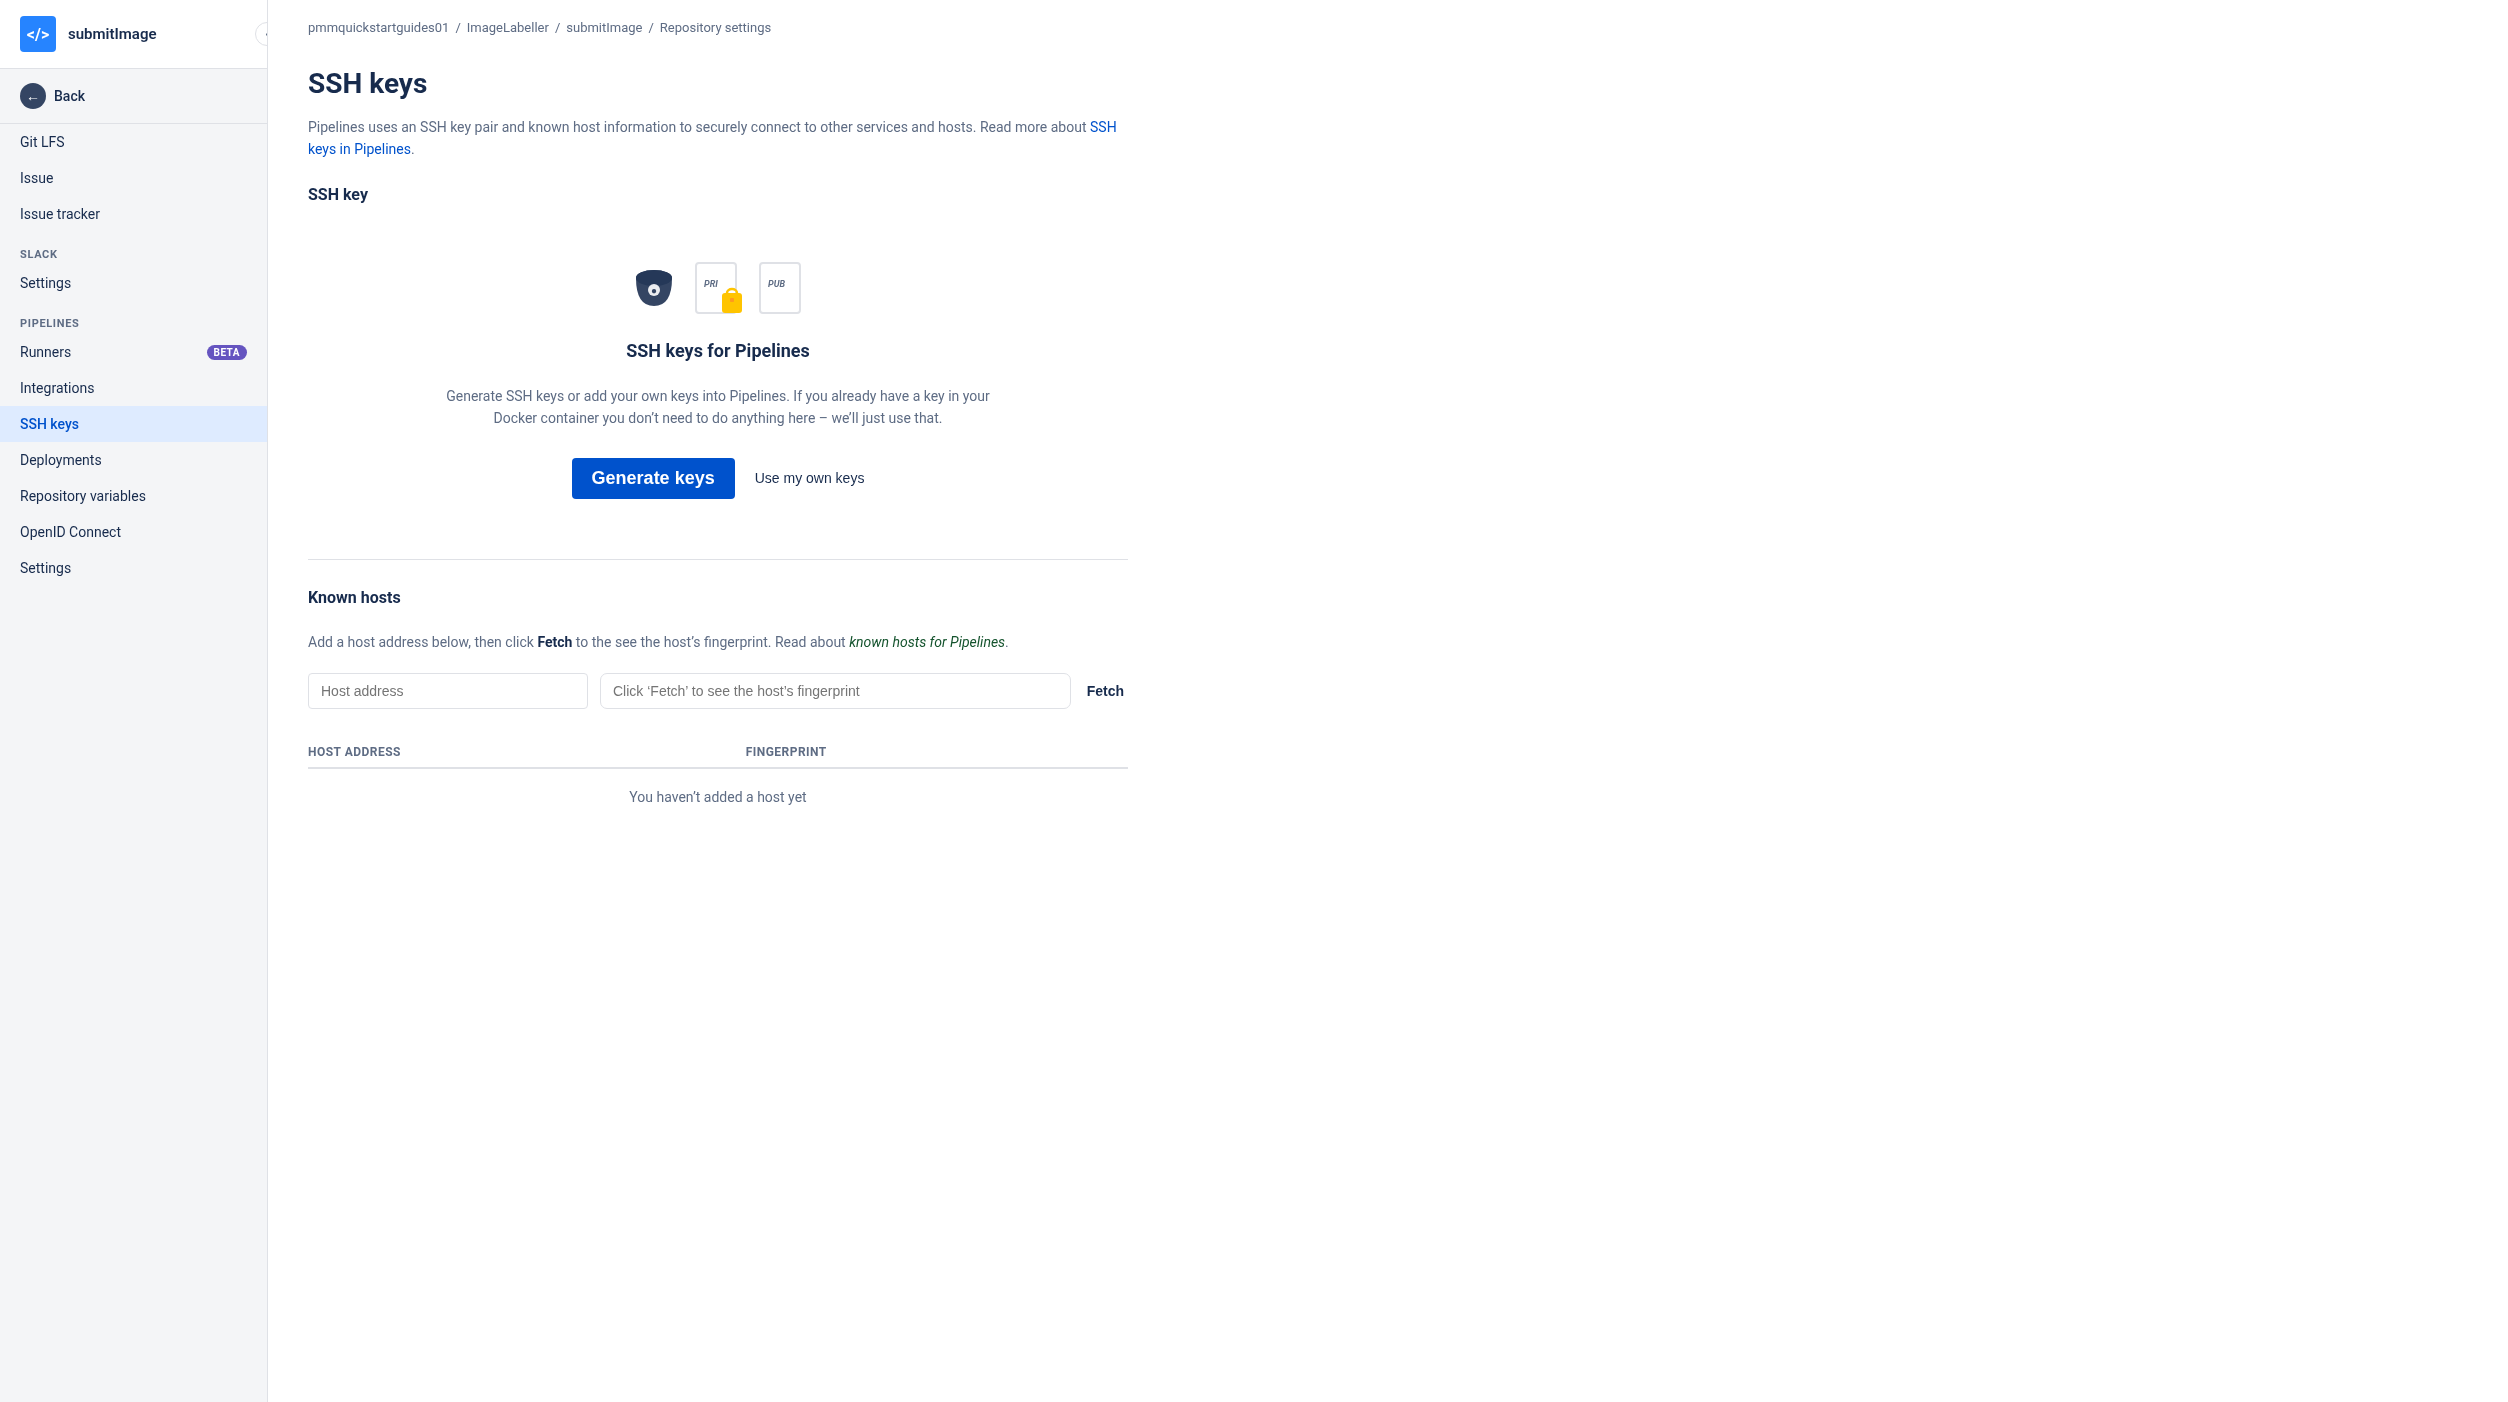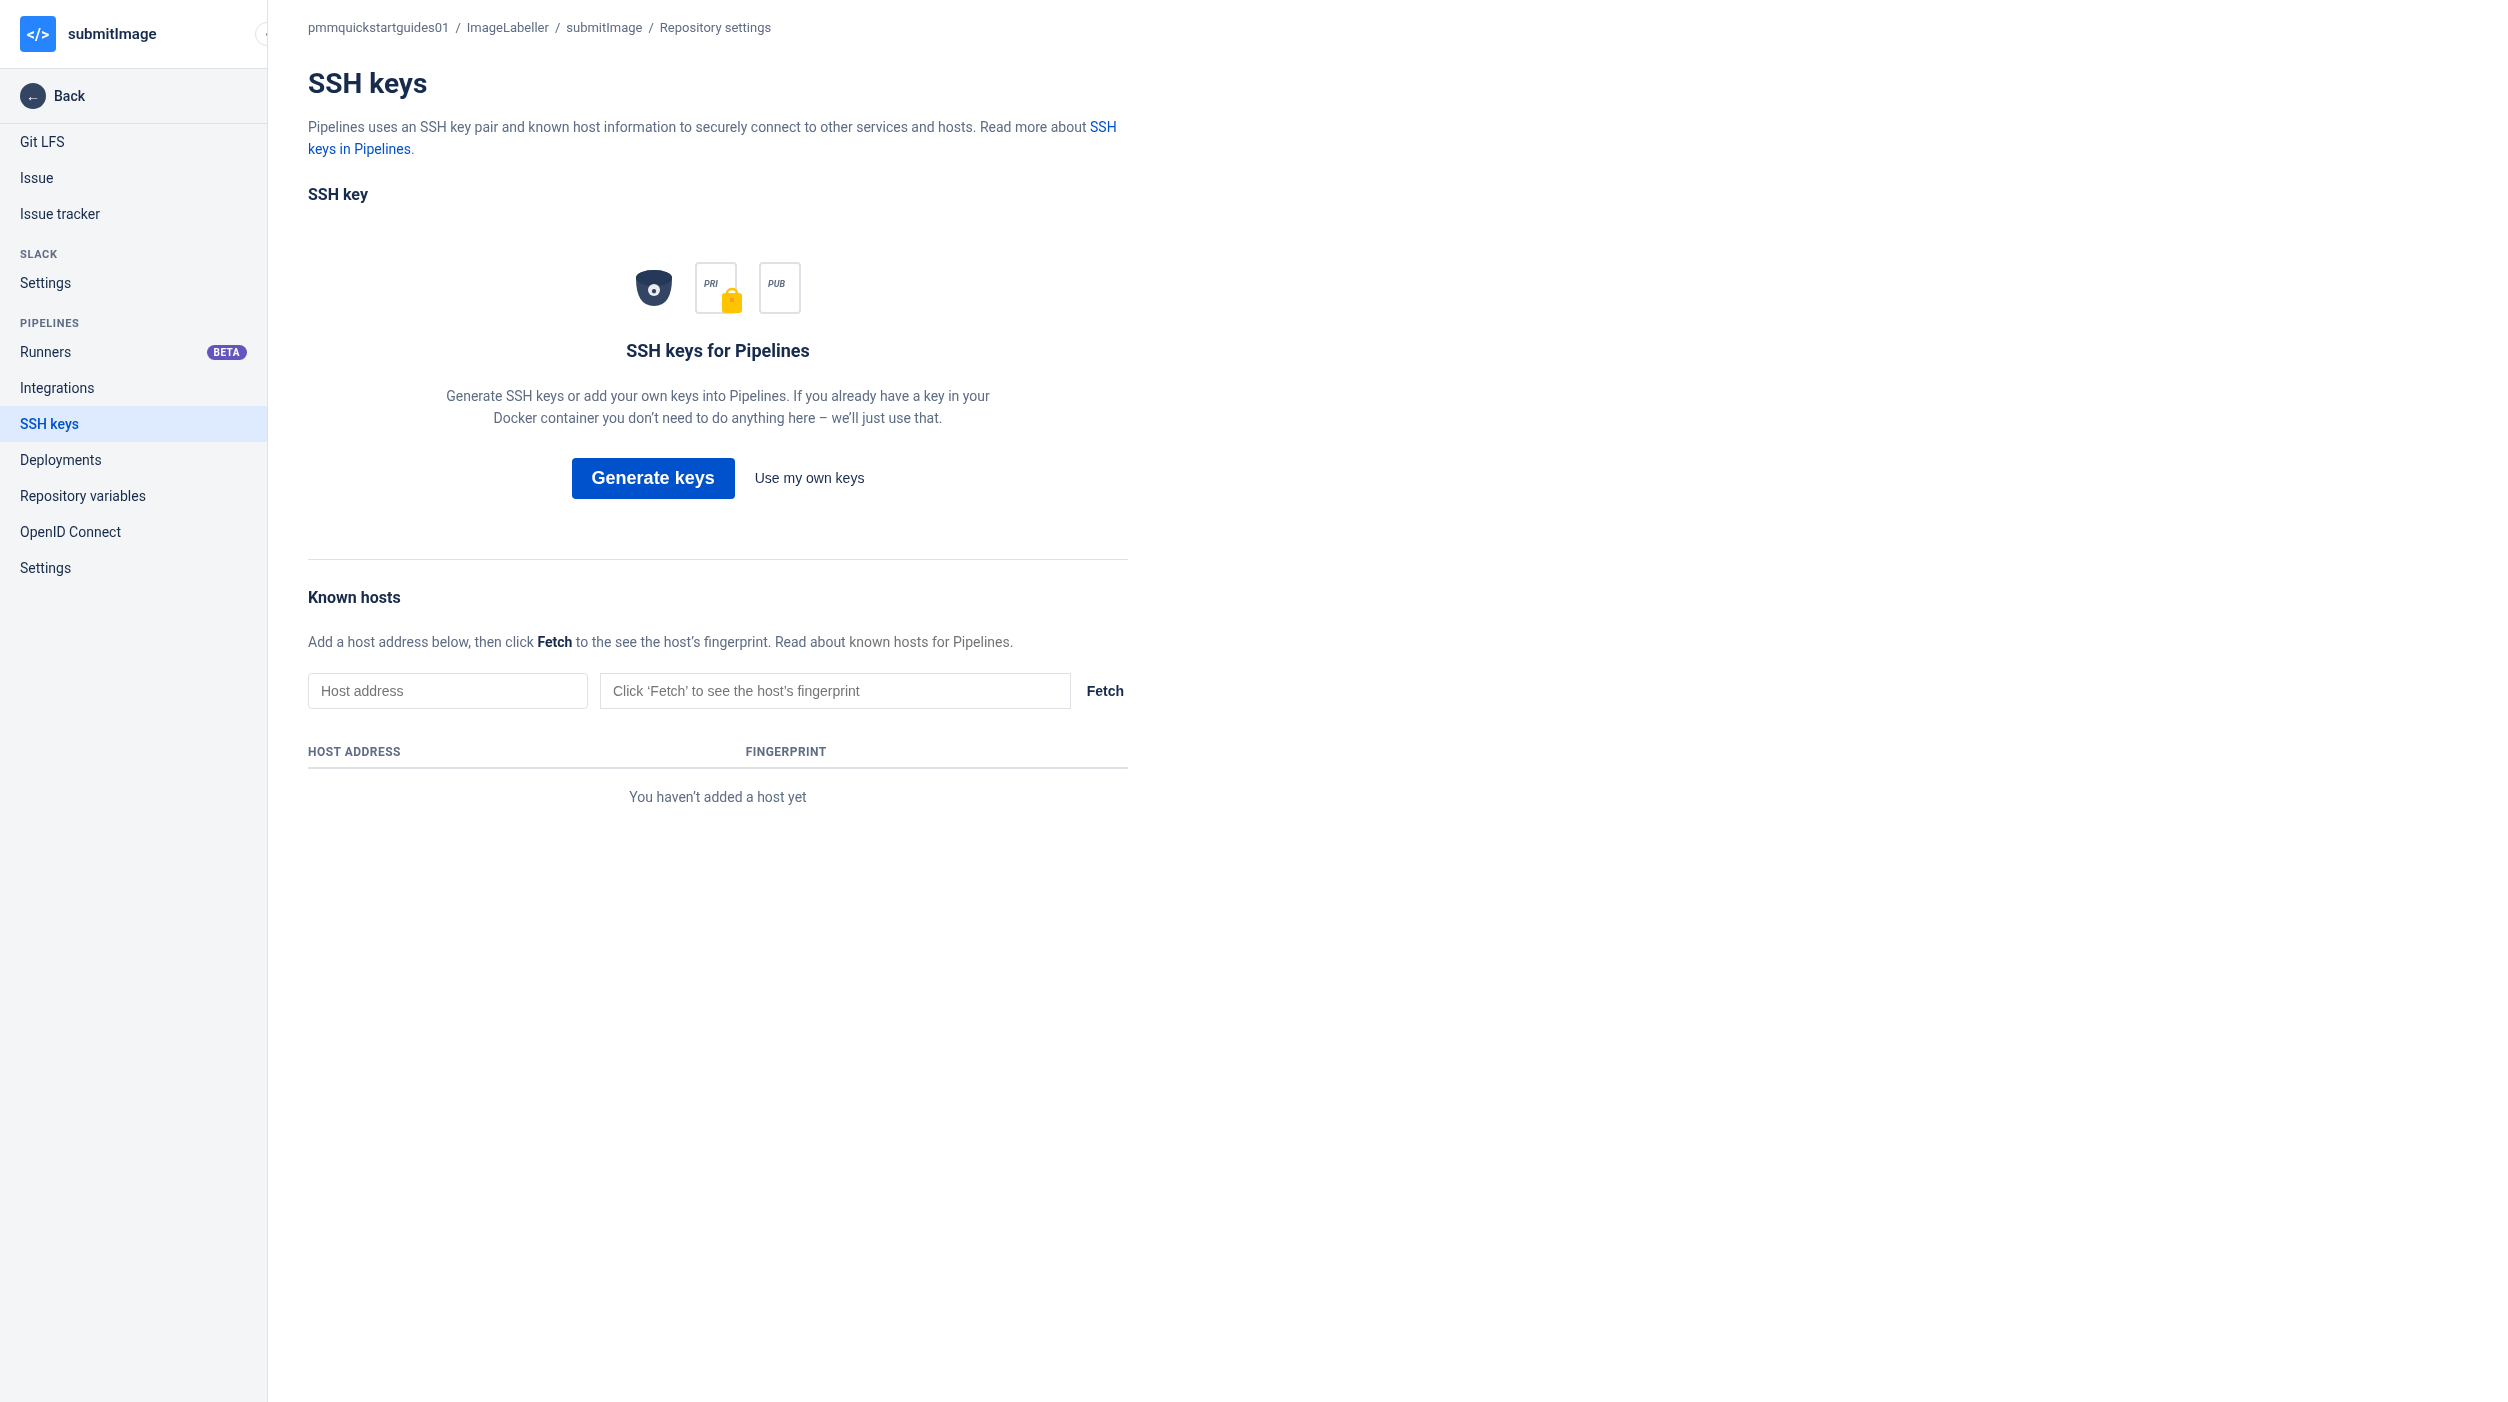--- a/index.html
+++ b/index.html
@@ -40,25 +40,25 @@
 
     .ssh-card-title { font-size: 18px; font-weight: 700; color: #172b4d; margin-bottom: 24px; text-align: center; }
     .ssh-card-desc { font-size: 14px; color: #5e6c84; text-align: center; max-width: 560px; line-height: 1.6; margin-bottom: 28px; }
 
     .ssh-actions { display: flex; align-items: center; gap: 20px; }
     .btn-primary { background: #0052cc; color: white; border: none; padding: 10px 20px; border-radius: 4px; font-size: 18px; font-weight: 600; cursor: pointer; }
     .btn-link { background: none; border: none; color: #172b4d; font-size: 14px; cursor: pointer; font-weight: 500; }
 
     
     .known-hosts-desc { font-size: 14px; color: #5e6c84; line-height: 1.6; margin-bottom: 20px; }
-    .known-hosts-desc a { color: #737373; text-decoration: none; }
+    .known-hosts-desc a { color: #14532d; text-decoration: none; font-style: italic; }
     .known-hosts-desc strong { color: #172b4d; }
     .fetch-row { display: flex; align-items: center; gap: 12px; margin-bottom: 28px; }
     .input-host { flex: 0 0 280px; padding: 9px 12px; border: 1px solid #dfe1e6; border-radius: 4px; font-size: 14px; color: #172b4d; outline: none; }
-    .input-fingerprint { flex: 1; padding: 9px 12px; border: 1px solid #dfe1e6; border-radius: 0; font-size: 14px; color: #5e6c84; outline: none; }
+    .input-fingerprint { flex: 1; padding: 9px 12px; border: 1px solid #dfe1e6; border-radius: 7px; font-size: 14px; color: #5e6c84; outline: none; }
     .btn-fetch { background: none; border: none; color: #172b4d; font-size: 14px; font-weight: 600; cursor: pointer; padding: 9px 4px; white-space: nowrap; }
 
     .hosts-table { width: 100%; border-collapse: collapse; }
     .hosts-table th { text-align: left; font-size: 12px; font-weight: 700; color: #5e6c84; padding: 8px 0; border-bottom: 2px solid #dfe1e6; text-transform: uppercase; letter-spacing: 0.04em; }
     .hosts-table td { padding: 20px 0; color: #5e6c84; text-align: center; font-size: 14px; border-top: 1px solid #dfe1e6; }
     .hosts-table .empty-row td { text-align: center; }
   </style>
 </head>
 <body>
 

